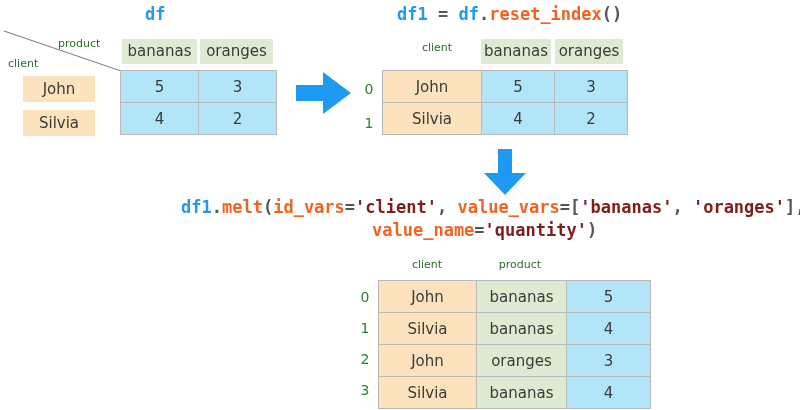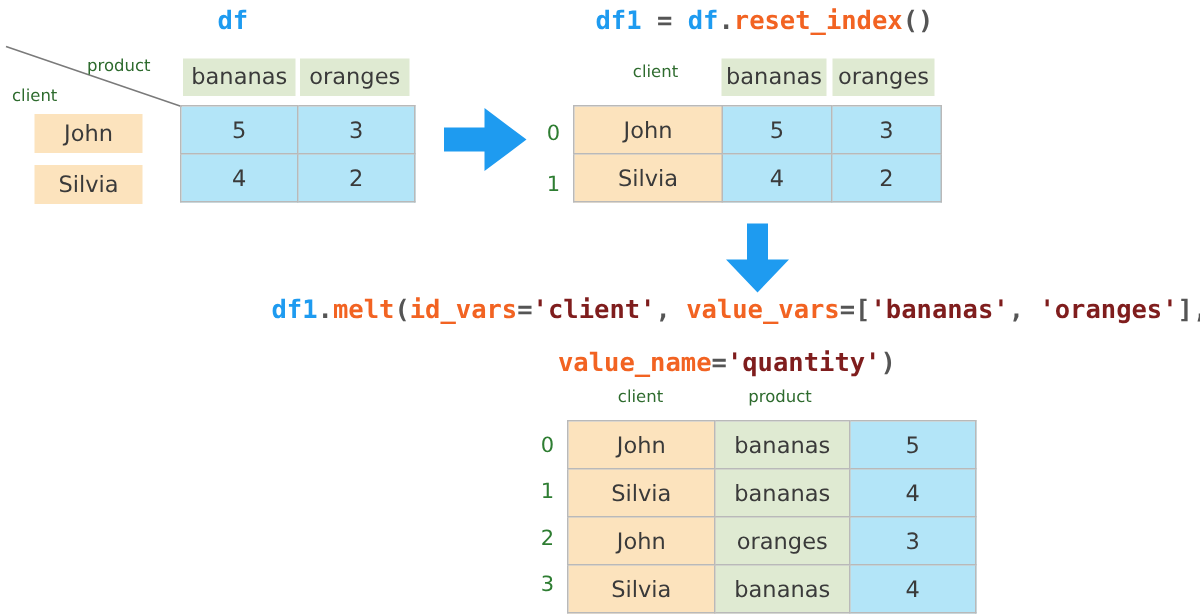--- a/index.html
+++ b/index.html
@@ -141,21 +141,21 @@
       </tr>
     </tbody>
   </table>
 </div>
 
 <svg class="abs" style="left:484px; top:149px; width:42px; height:46px;">
   <polygon points="14,0 28,0 28,24 42,24 21,46 0,24 14,24" fill="#1e9bf0"></polygon>
 </svg>
 
 <div class="abs code" style="left:181px; top:197px;"><span class="c-blue">df1</span><span class="c-gray">.</span><span class="c-orange">melt</span><span class="c-gray">(</span><span class="c-orange">id_vars</span><span class="c-gray">=</span><span class="c-green">'client'</span><span class="c-gray">, </span><span class="c-orange">value_vars</span><span class="c-gray">=</span><span class="c-gray">[</span><span class="c-green">'bananas'</span><span class="c-gray">, </span><span class="c-green">'oranges'</span><span class="c-gray">]</span><span class="c-gray">,</span></div>
-<div class="abs code" style="left:372px; top:232px;"><span class="c-orange">value_name</span><span class="c-gray">=</span><span class="c-green">'quantity'</span><span class="c-gray">)</span></div>
+<div class="abs code" style="left:372px; top:220px;"><span class="c-orange">value_name</span><span class="c-gray">=</span><span class="c-green">'quantity'</span><span class="c-gray">)</span></div>
 
 <div>
   <div class="abs hdr-label" style="left:379px; top:258px; width:96px;">client</div>
   <div class="abs hdr-label" style="left:476px; top:258px; width:88px;">product</div>
   <div class="abs hdr-label" style="left:565px; top:258px; width:82px;margin-top:36px;">quantity</div>
 
   <div class="abs idx" style="left:358px; top:289px; width:14px;">0</div>
   <div class="abs idx" style="left:358px; top:320px; width:14px;">1</div>
   <div class="abs idx" style="left:358px; top:351px; width:14px;">2</div>
   <div class="abs idx" style="left:358px; top:382px; width:14px;">3</div>

